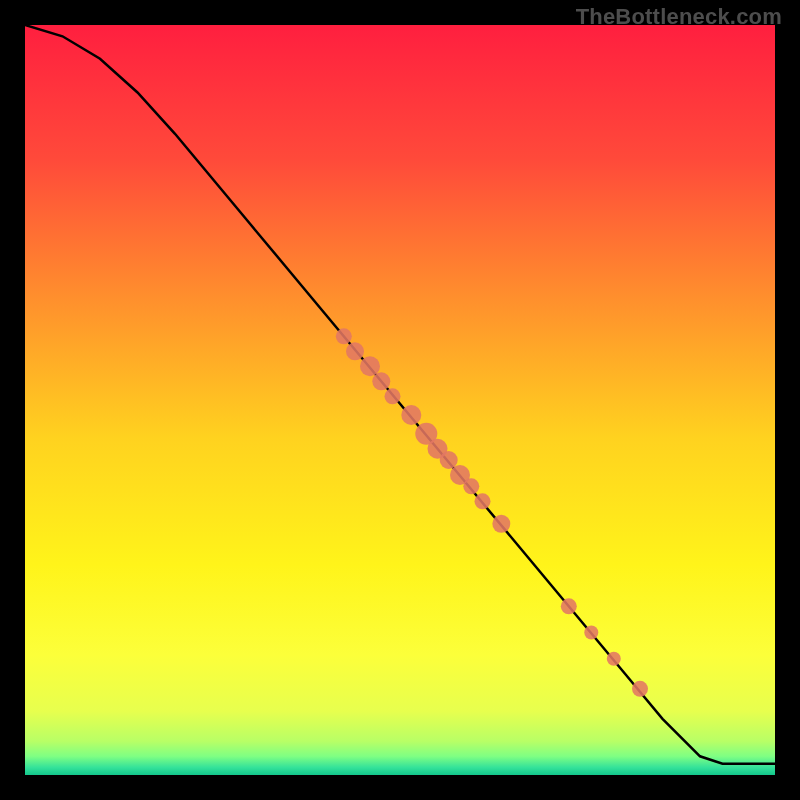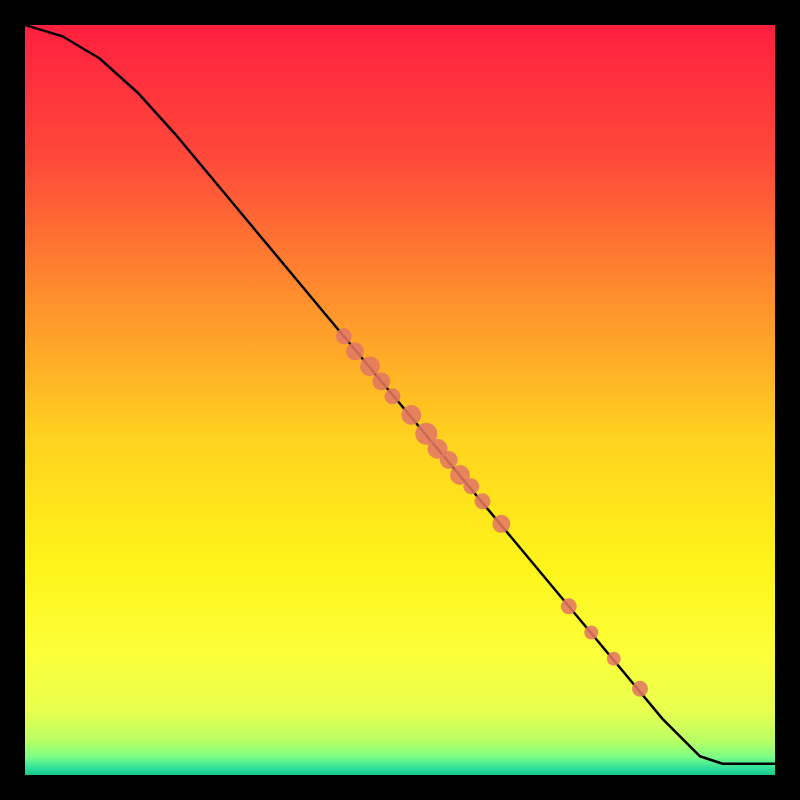--- a/index.html
+++ b/index.html
@@ -34,20 +34,21 @@
     letter-spacing: 0.2px;
   }
   svg {
     display: block;
   }
 </style>
 </head>
 <body>
 
 <div class="stage">
+  <div class="watermark">TheBottleneck.com</div>
 
   <div class="plot">
     <svg id="chart-svg" width="750" height="750" viewBox="0 0 750 750">
       <defs>
         <linearGradient id="bg-grad" x1="0" y1="0" x2="0" y2="1">
             <stop offset="0%" stop-color="#ff1f3f"></stop>
             <stop offset="18%" stop-color="#ff4a3a"></stop>
             <stop offset="35%" stop-color="#ff8a2e"></stop>
             <stop offset="55.00000000000001%" stop-color="#ffd21f"></stop>
             <stop offset="72%" stop-color="#fff41a"></stop>

